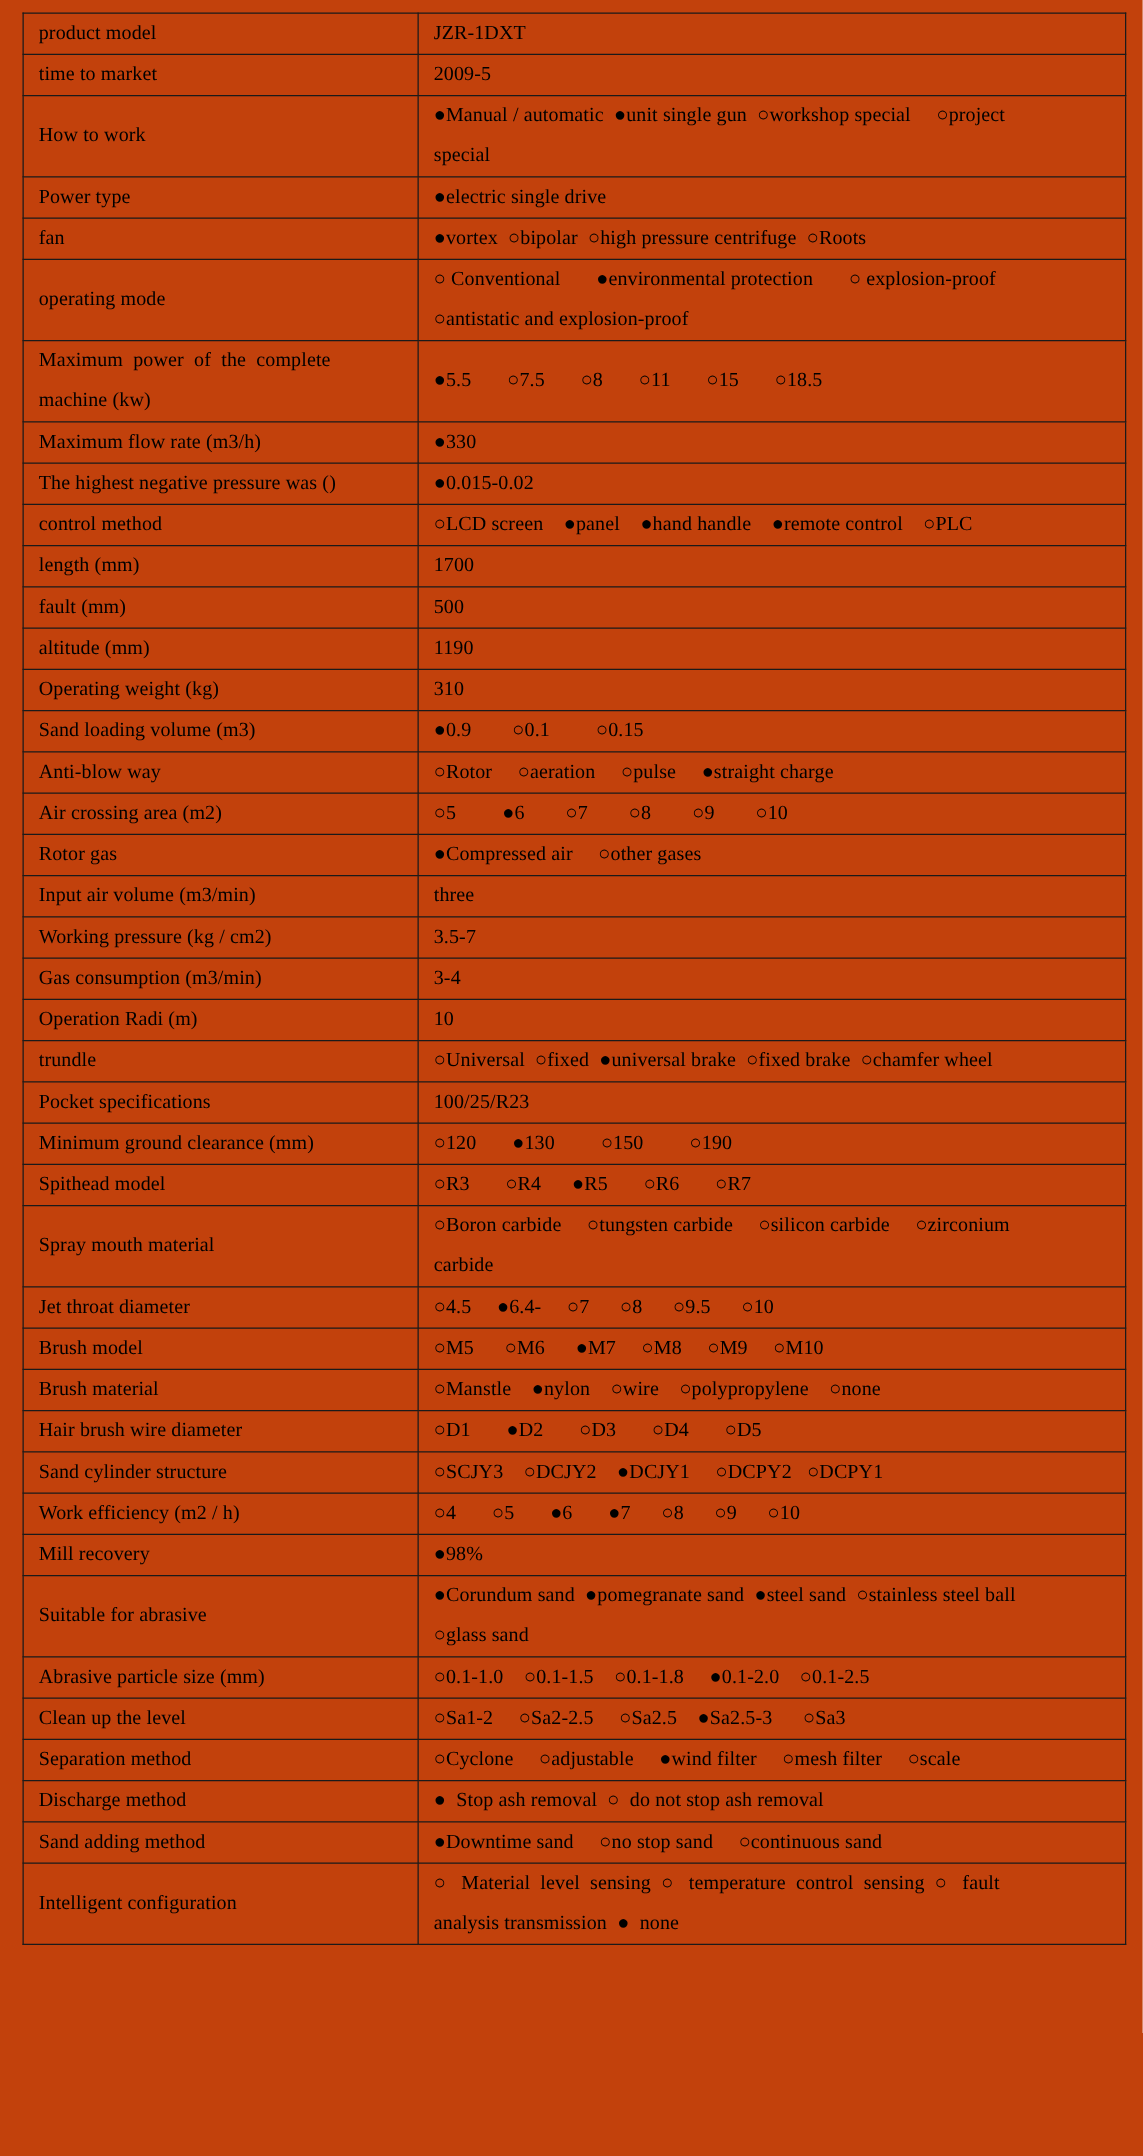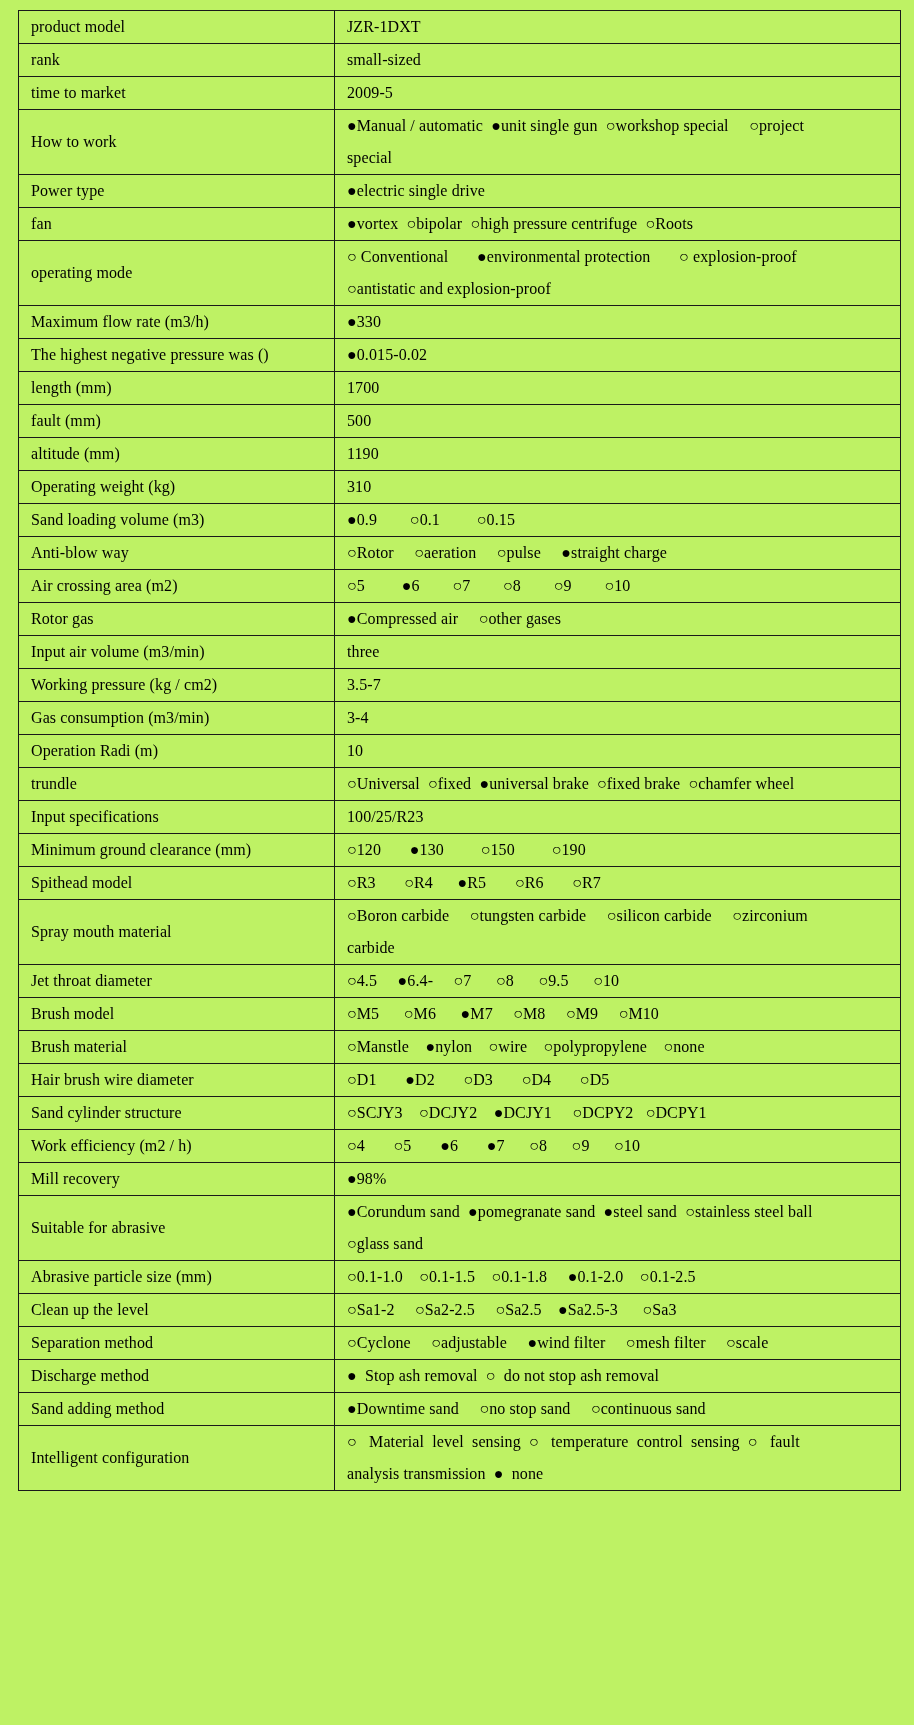--- a/index.html
+++ b/index.html
@@ -3,21 +3,21 @@
 <meta charset="utf-8">
 <style>
   html, body {
     margin: 0;
     padding: 0;
     background: #ffffff;
   }
   .page {
     width: 914px;
     height: 1725px;
-    background: #bef264;
+    background: #c2410c;
     box-sizing: border-box;
     padding: 10px 0 0 18px;
     font-family: "Liberation Serif", "DejaVu Serif", serif;
     color: #000000;
   }
   table.spec-table {
     border-collapse: collapse;
     table-layout: fixed;
     width: 881px;
   }
@@ -42,24 +42,20 @@
 <body>
 
 <div class="page">
   <table class="spec-table">
     <tbody id="spec-rows">
         <tr>
           <td class="label-cell">product model</td>
           <td class="value-cell">JZR-1DXT</td>
         </tr>
         <tr>
-          <td class="label-cell">rank</td>
-          <td class="value-cell">small-sized</td>
-        </tr>
-        <tr>
           <td class="label-cell">time to market</td>
           <td class="value-cell">2009-5</td>
         </tr>
         <tr>
           <td class="label-cell">How to work</td>
           <td class="value-cell">●Manual / automatic  ●unit single gun  ○workshop special     ○project
 special</td>
         </tr>
         <tr>
           <td class="label-cell">Power type</td>
@@ -68,28 +64,37 @@
         <tr>
           <td class="label-cell">fan</td>
           <td class="value-cell">●vortex  ○bipolar  ○high pressure centrifuge  ○Roots</td>
         </tr>
         <tr>
           <td class="label-cell">operating mode</td>
           <td class="value-cell">○ Conventional       ●environmental protection       ○ explosion-proof
 ○antistatic and explosion-proof</td>
         </tr>
         <tr>
+          <td class="label-cell">Maximum  power  of  the  complete
+machine (kw)</td>
+          <td class="value-cell">●5.5       ○7.5       ○8       ○11       ○15       ○18.5</td>
+        </tr>
+        <tr>
           <td class="label-cell">Maximum flow rate (m3/h)</td>
           <td class="value-cell">●330</td>
         </tr>
         <tr>
           <td class="label-cell">The highest negative pressure was ()</td>
           <td class="value-cell">●0.015-0.02</td>
         </tr>
         <tr>
+          <td class="label-cell">control method</td>
+          <td class="value-cell">○LCD screen    ●panel    ●hand handle    ●remote control    ○PLC</td>
+        </tr>
+        <tr>
           <td class="label-cell">length (mm)</td>
           <td class="value-cell">1700</td>
         </tr>
         <tr>
           <td class="label-cell">fault (mm)</td>
           <td class="value-cell">500</td>
         </tr>
         <tr>
           <td class="label-cell">altitude (mm)</td>
           <td class="value-cell">1190</td>
@@ -128,21 +133,21 @@
         </tr>
         <tr>
           <td class="label-cell">Operation Radi (m)</td>
           <td class="value-cell">10</td>
         </tr>
         <tr>
           <td class="label-cell">trundle</td>
           <td class="value-cell">○Universal  ○fixed  ●universal brake  ○fixed brake  ○chamfer wheel</td>
         </tr>
         <tr>
-          <td class="label-cell">Input specifications</td>
+          <td class="label-cell">Pocket specifications</td>
           <td class="value-cell">100/25/R23</td>
         </tr>
         <tr>
           <td class="label-cell">Minimum ground clearance (mm)</td>
           <td class="value-cell">○120       ●130         ○150         ○190</td>
         </tr>
         <tr>
           <td class="label-cell">Spithead model</td>
           <td class="value-cell">○R3       ○R4      ●R5       ○R6       ○R7</td>
         </tr>

